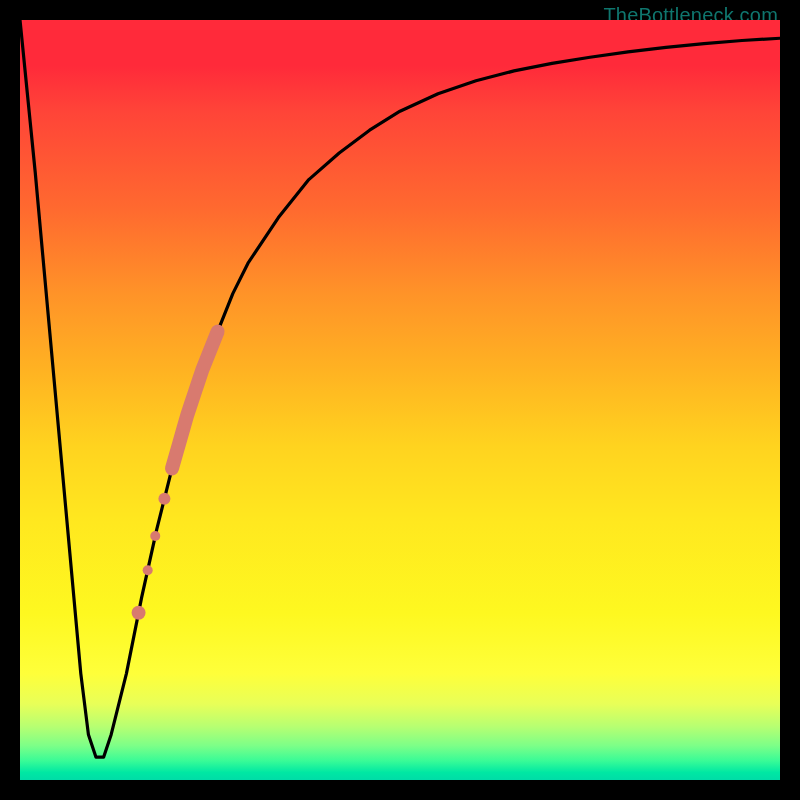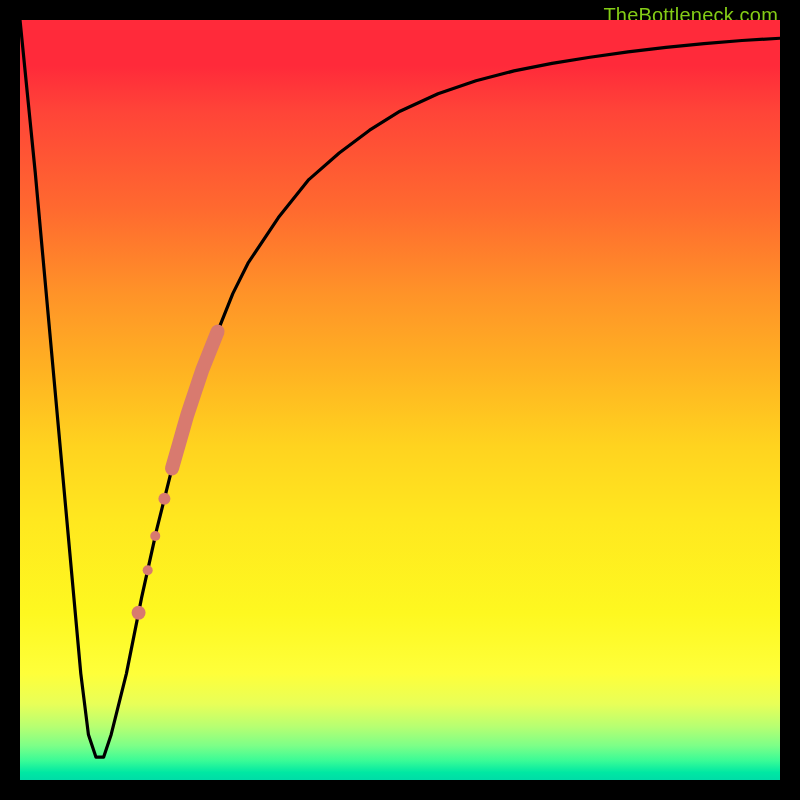--- a/index.html
+++ b/index.html
@@ -46,21 +46,21 @@
     );
   }
   .curve-svg {
     position: absolute;
     inset: 0;
   }
   .attribution {
     position: absolute;
     right: 22px;
     top: 4px;
-    color: #84cc16;
+    color: #0f766e;
     font-size: 20px;
     font-weight: 500;
     letter-spacing: 0.2px;
   }
 </style>
 </head>
 <body>
 
 <div class="chart-wrap">
 

